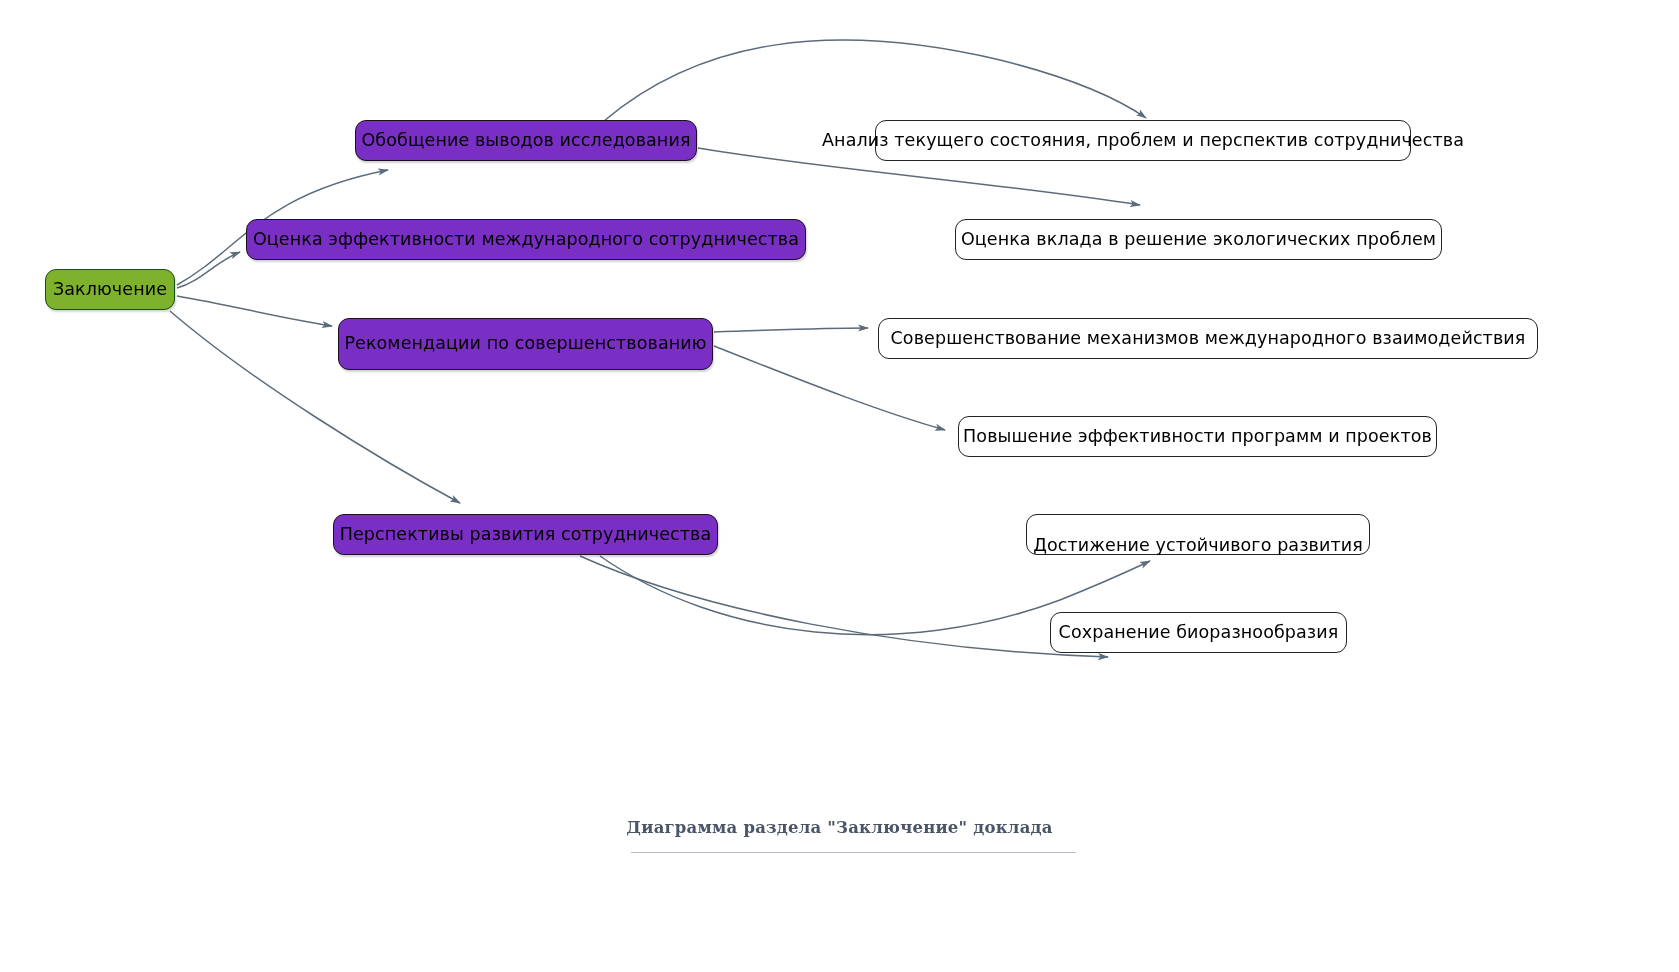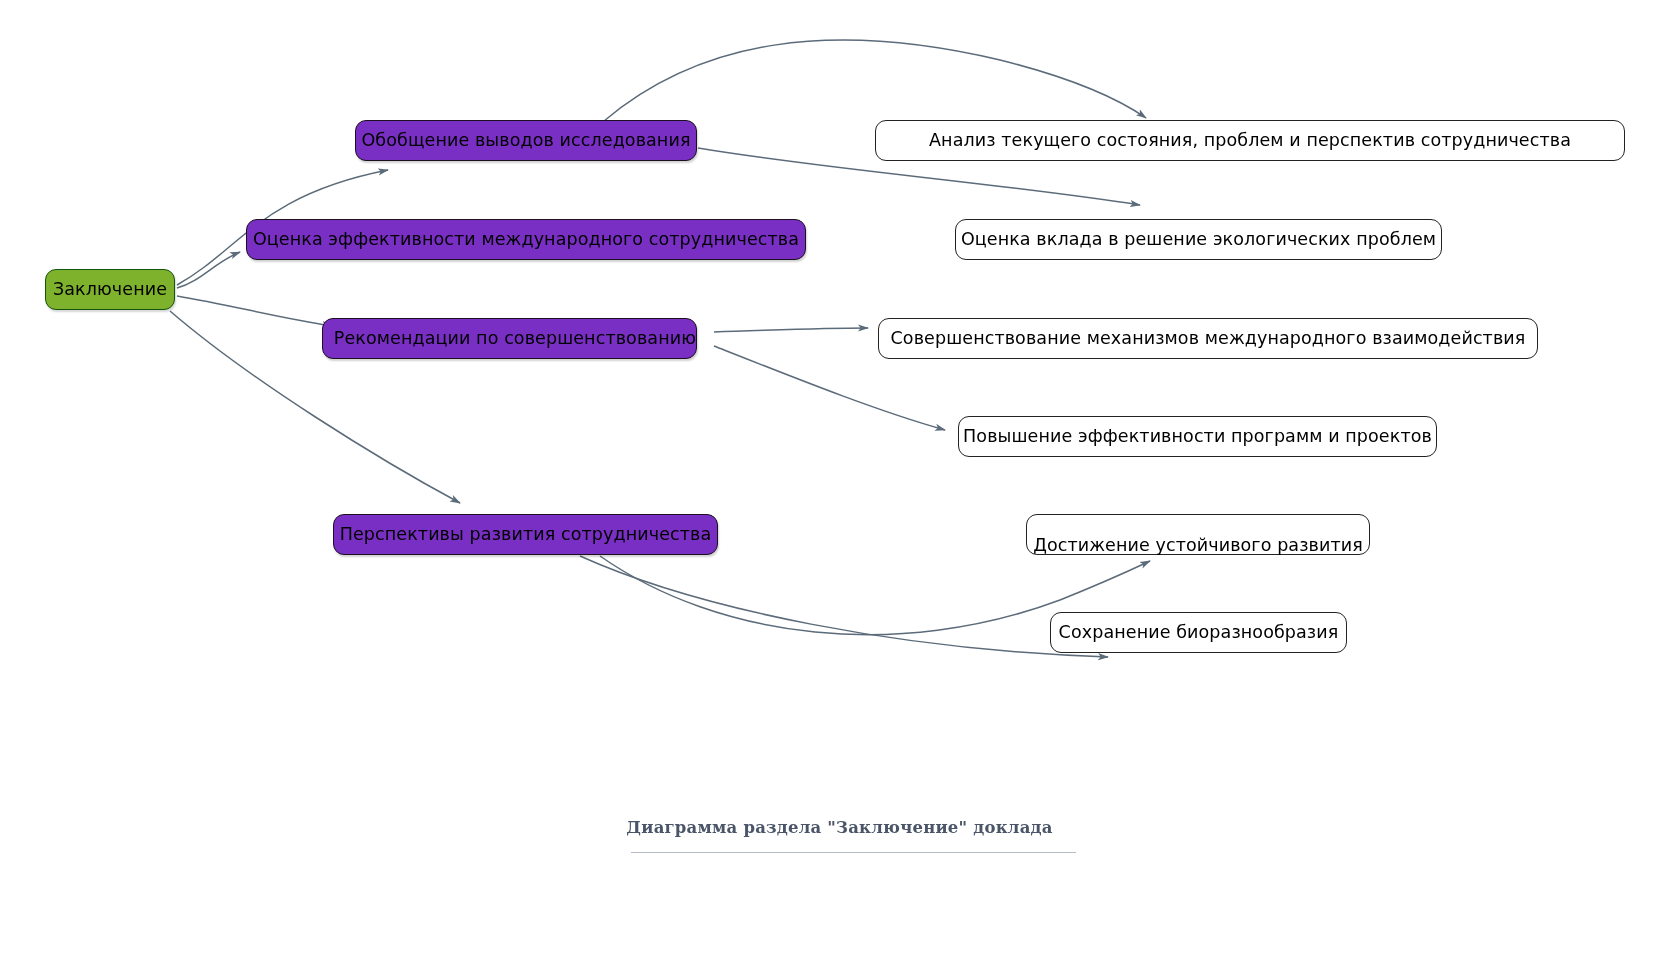--- a/index.html
+++ b/index.html
@@ -114,30 +114,30 @@
       </g>
   </svg>
 
   <div id="nodes-group">
       <div class="node node-root" style="left: 45px; top: 269px; width: 130px; height: 41px;">
         <span>Заключение</span>
       </div>
       <div class="node node-branch" style="left: 355px; top: 120px; width: 342px; height: 41px;">
         <span>Обобщение выводов исследования</span>
       </div>
-      <div class="node node-leaf" style="left: 875px; top: 120px; width: 750px; height: 41px;">
+      <div class="node node-leaf" style="left: 875px; top: 120px; width: 536px; height: 41px;">
         <span>Анализ текущего состояния, проблем и перспектив сотрудничества</span>
       </div>
       <div class="node node-leaf" style="left: 955px; top: 219px; width: 487px; height: 41px;">
         <span>Оценка вклада в решение экологических проблем</span>
       </div>
       <div class="node node-branch" style="left: 246px; top: 219px; width: 560px; height: 41px;">
         <span>Оценка эффективности международного сотрудничества</span>
       </div>
-      <div class="node node-branch" style="left: 322px; top: 318px; width: 375px; height: 41px; justify-content: flex-end;">
+      <div class="node node-branch" style="left: 338px; top: 318px; width: 375px; height: 52px;">
         <span>Рекомендации по совершенствованию</span>
       </div>
       <div class="node node-leaf" style="left: 878px; top: 318px; width: 660px; height: 41px;">
         <span>Совершенствование механизмов международного взаимодействия</span>
       </div>
       <div class="node node-leaf" style="left: 958px; top: 416px; width: 479px; height: 41px;">
         <span>Повышение эффективности программ и проектов</span>
       </div>
       <div class="node node-branch" style="left: 333px; top: 514px; width: 385px; height: 41px;">
         <span>Перспективы развития сотрудничества</span>

